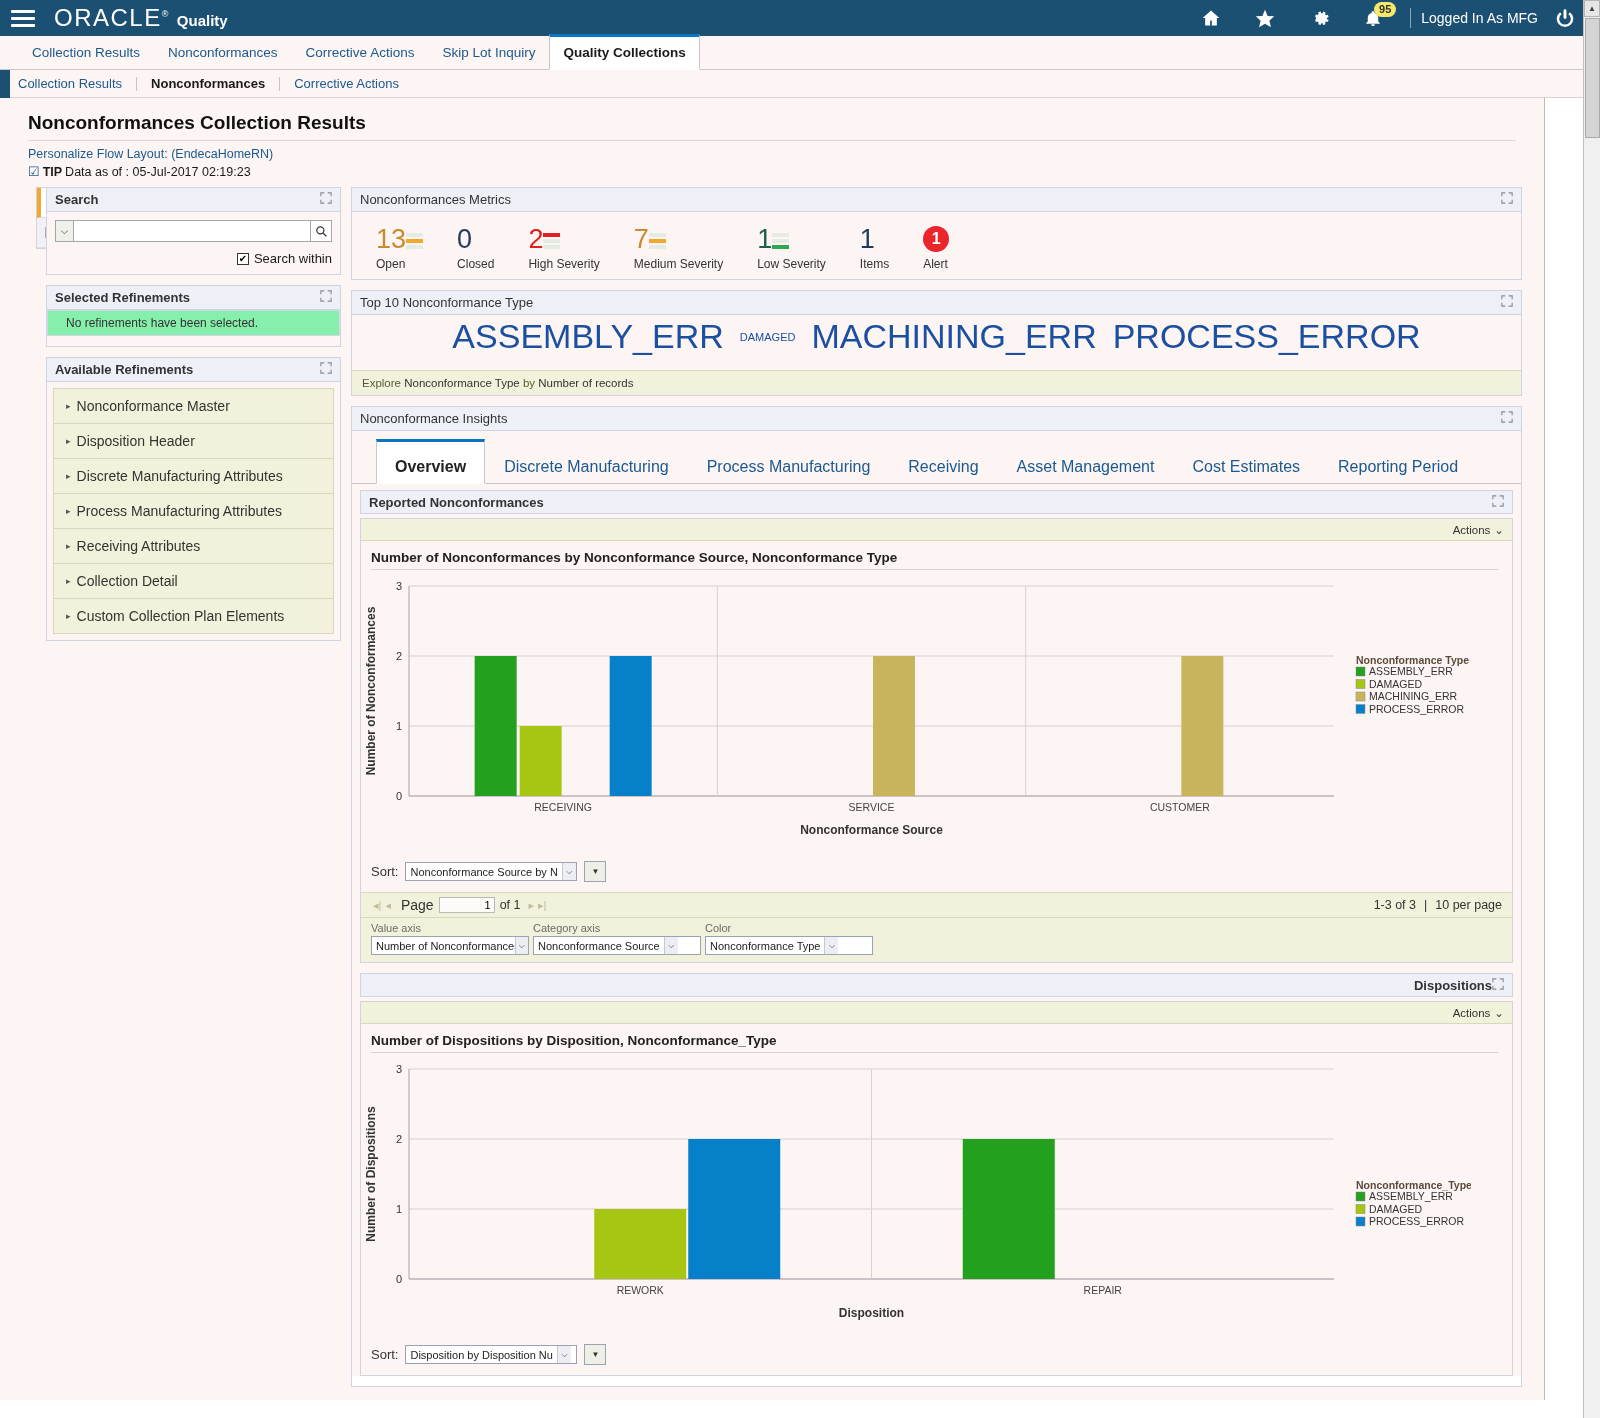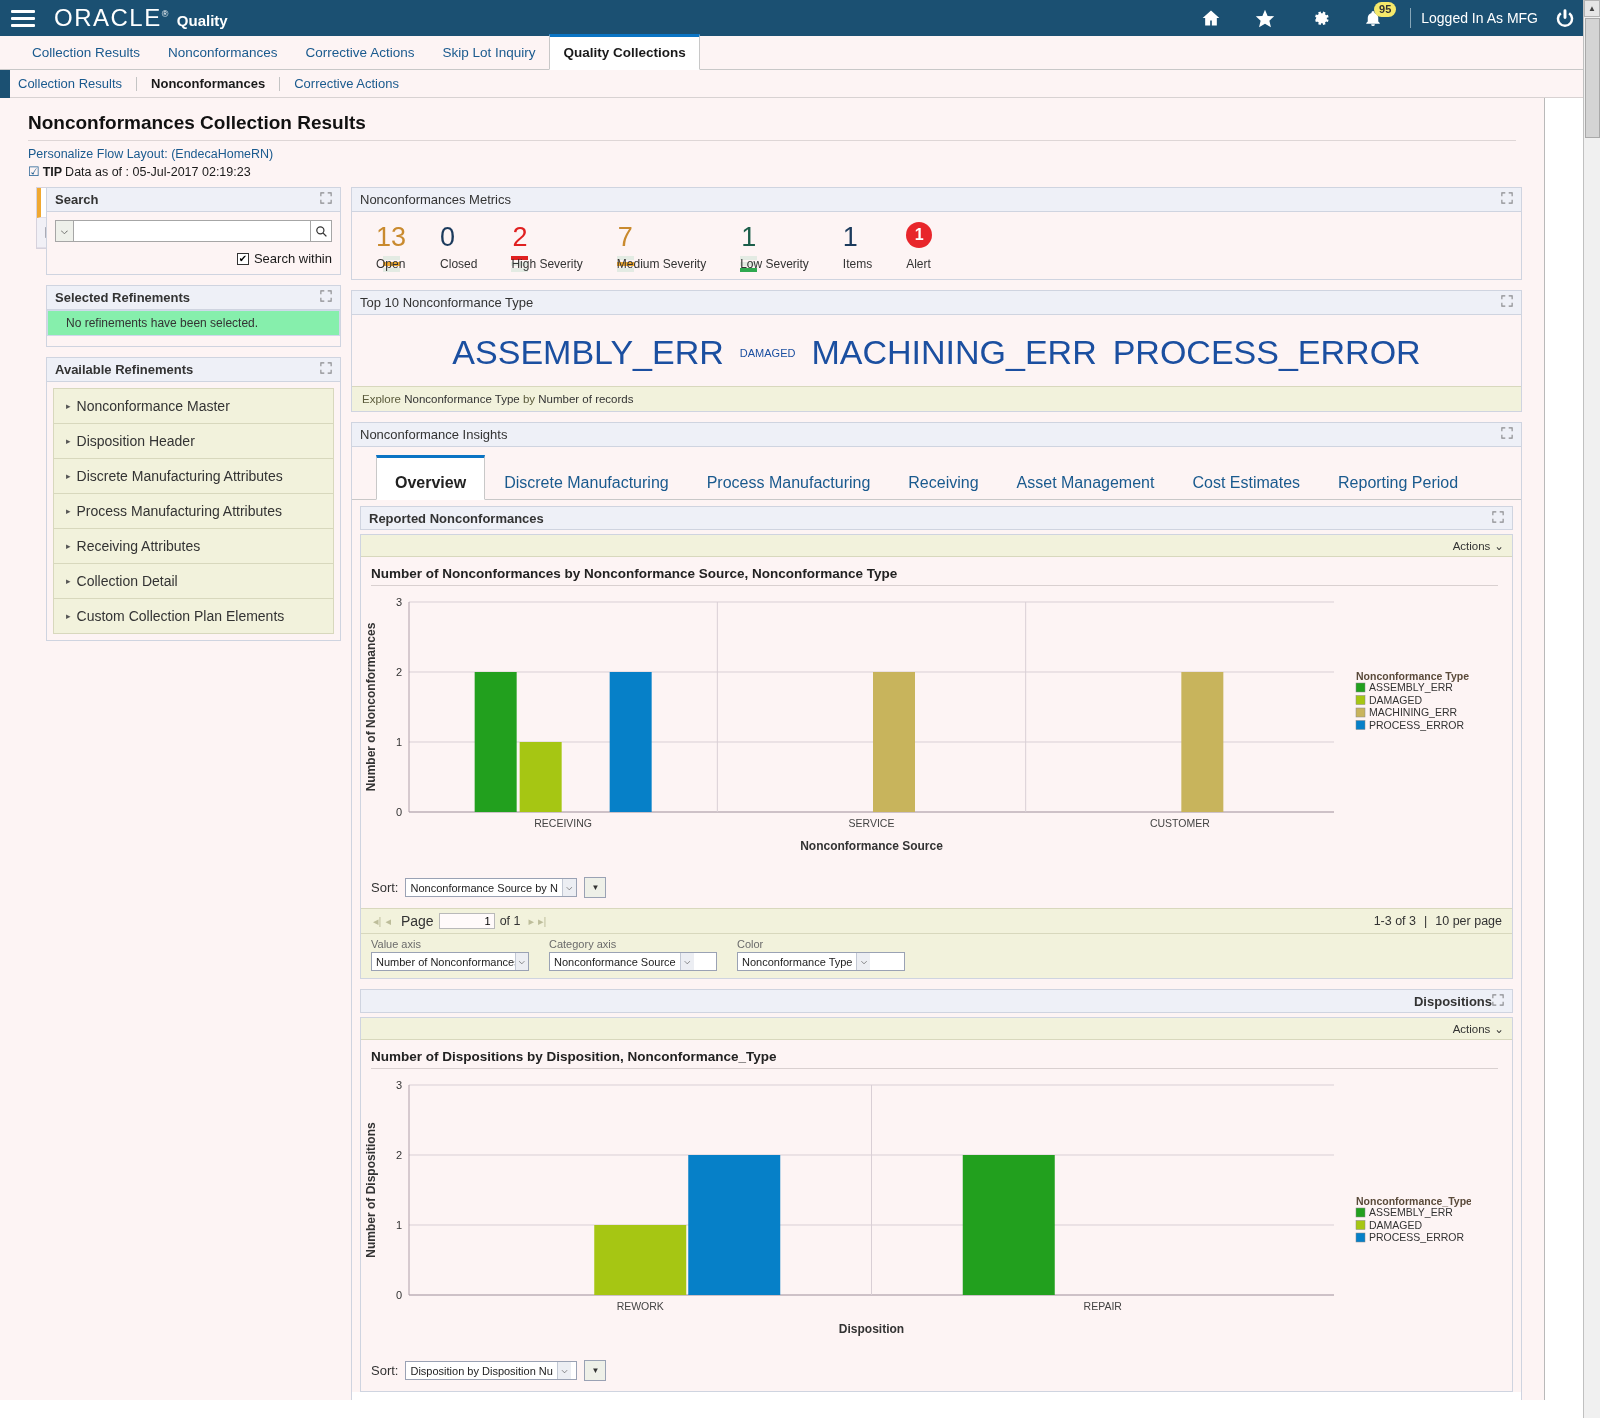--- a/index.html
+++ b/index.html
@@ -112,30 +112,30 @@
 
   .refitem { background:#f2f2dc; border-bottom:1px solid #d8d8bd; padding:9px 8px 9px 12px;
     font-size:14px; color:#333; cursor:pointer; display:flex; align-items:center; gap:6px;}
   .refitem:last-child { border-bottom:none; }
   .caret { font-size:9px; color:#555; }
   .reflist { border:1px solid #d8d8bd; }
 
   
   .metrics { display:flex; align-items:flex-start; gap:0; padding:10px 8px 8px 24px; }
   .metric { display:flex; flex-direction:column; align-items:flex-start; margin-right:34px; }
-  .metricrow { display:flex; align-items:center; height:34px;flex-direction:column; }
+  .metricrow { display:flex; align-items:center; height:34px; }
   .mval { font-size:27px; line-height:30px; font-weight:300; }
   .mlabel { font-size:12px; color:#333; margin-top:1px; }
   .spark { display:flex; flex-direction:column; gap:2px; width:17px; margin-top:4px; }
   .spark i { display:block; height:4px; background:#e3ebe3; }
   .alertbubble { width:26px; height:26px; border-radius:50%; background:#e8262b; color:#fff;
     display:flex; align-items:center; justify-content:center; font-size:16px; font-weight:bold;}
 
   
-  .cloud { background:#fdf4f4; padding:18px 8px 14px 8px; text-align:center; white-space:nowrap;}
+  .cloud { background:#fdf4f4; padding:2px 8px 14px 8px; text-align:center; white-space:nowrap;}
   .cloud span { color:#1b4fa0; margin:0 8px; vertical-align:middle; cursor:pointer; }
   .explorebar { background:#f2f2dc; border-top:1px solid #d8d8bd; padding:6px 10px;
     font-size:11.5px; color:#5a5a3a; }
   .explorebar b { color:#333; font-weight:normal; }
 
   
   .itabs { display:flex; align-items:flex-end; padding:8px 0 0 24px; background:#fdf4f4;
     border-bottom:1px solid #c8c8c8; }
   .itab { padding:16px 18px 7px 18px; font-size:16px; color:#1a5a8e; cursor:pointer;
     border:1px solid transparent; border-bottom:none; }
@@ -163,21 +163,21 @@
     height:100%; }
   .smallbtn { width:22px; height:21px; border:1px solid #9aa2b4; background:#eef0e8;
     display:flex; align-items:center; justify-content:center; font-size:8px; cursor:pointer; }
 
   .pagebar { background:#f2f2dc; border-top:1px solid #d8d8bd; border-bottom:1px solid #d8d8bd;
     height:26px; display:flex; align-items:center; padding:0 10px; font-size:12.5px; color:#333; }
   .pgarrow { color:#bdbd9a; margin:0 2px; font-size:11px; cursor:pointer; }
   .pginput { width:56px; height:16px; border:1px solid #b9b9b9; background:#fffafa;
     font-size:11px; text-align:right; padding:0 3px; margin:0 5px; }
   .pgright { margin-left:auto; display:flex; align-items:center; gap:8px; }
-  .axisbar { background:#f2f2dc; padding:4px 10px 7px 10px; display:flex; gap:20px; }
+  .axisbar { background:#f2f2dc; padding:4px 10px 7px 10px; display:flex; gap:4px; }
   .axiscell { display:flex; flex-direction:column; gap:2px; }
   .axislabel { font-size:11px; color:#6b6b6b; }
 
   
   .vscroll { position:absolute; right:0; top:0; width:17px; height:1418px;
     background:#f0f0f0; border-left:1px solid #c0c0c0; }
   .vsb-arrow { height:17px; background:#e6e6e6; border:1px solid #b4b4b4;
     display:flex; align-items:center; justify-content:center; font-size:8px; color:#444; }
   .vsb-thumb { position:absolute; top:18px; width:15px; height:120px; background:#d4d4d4;
     border:1px solid #a9a9a9; left:1px; }

